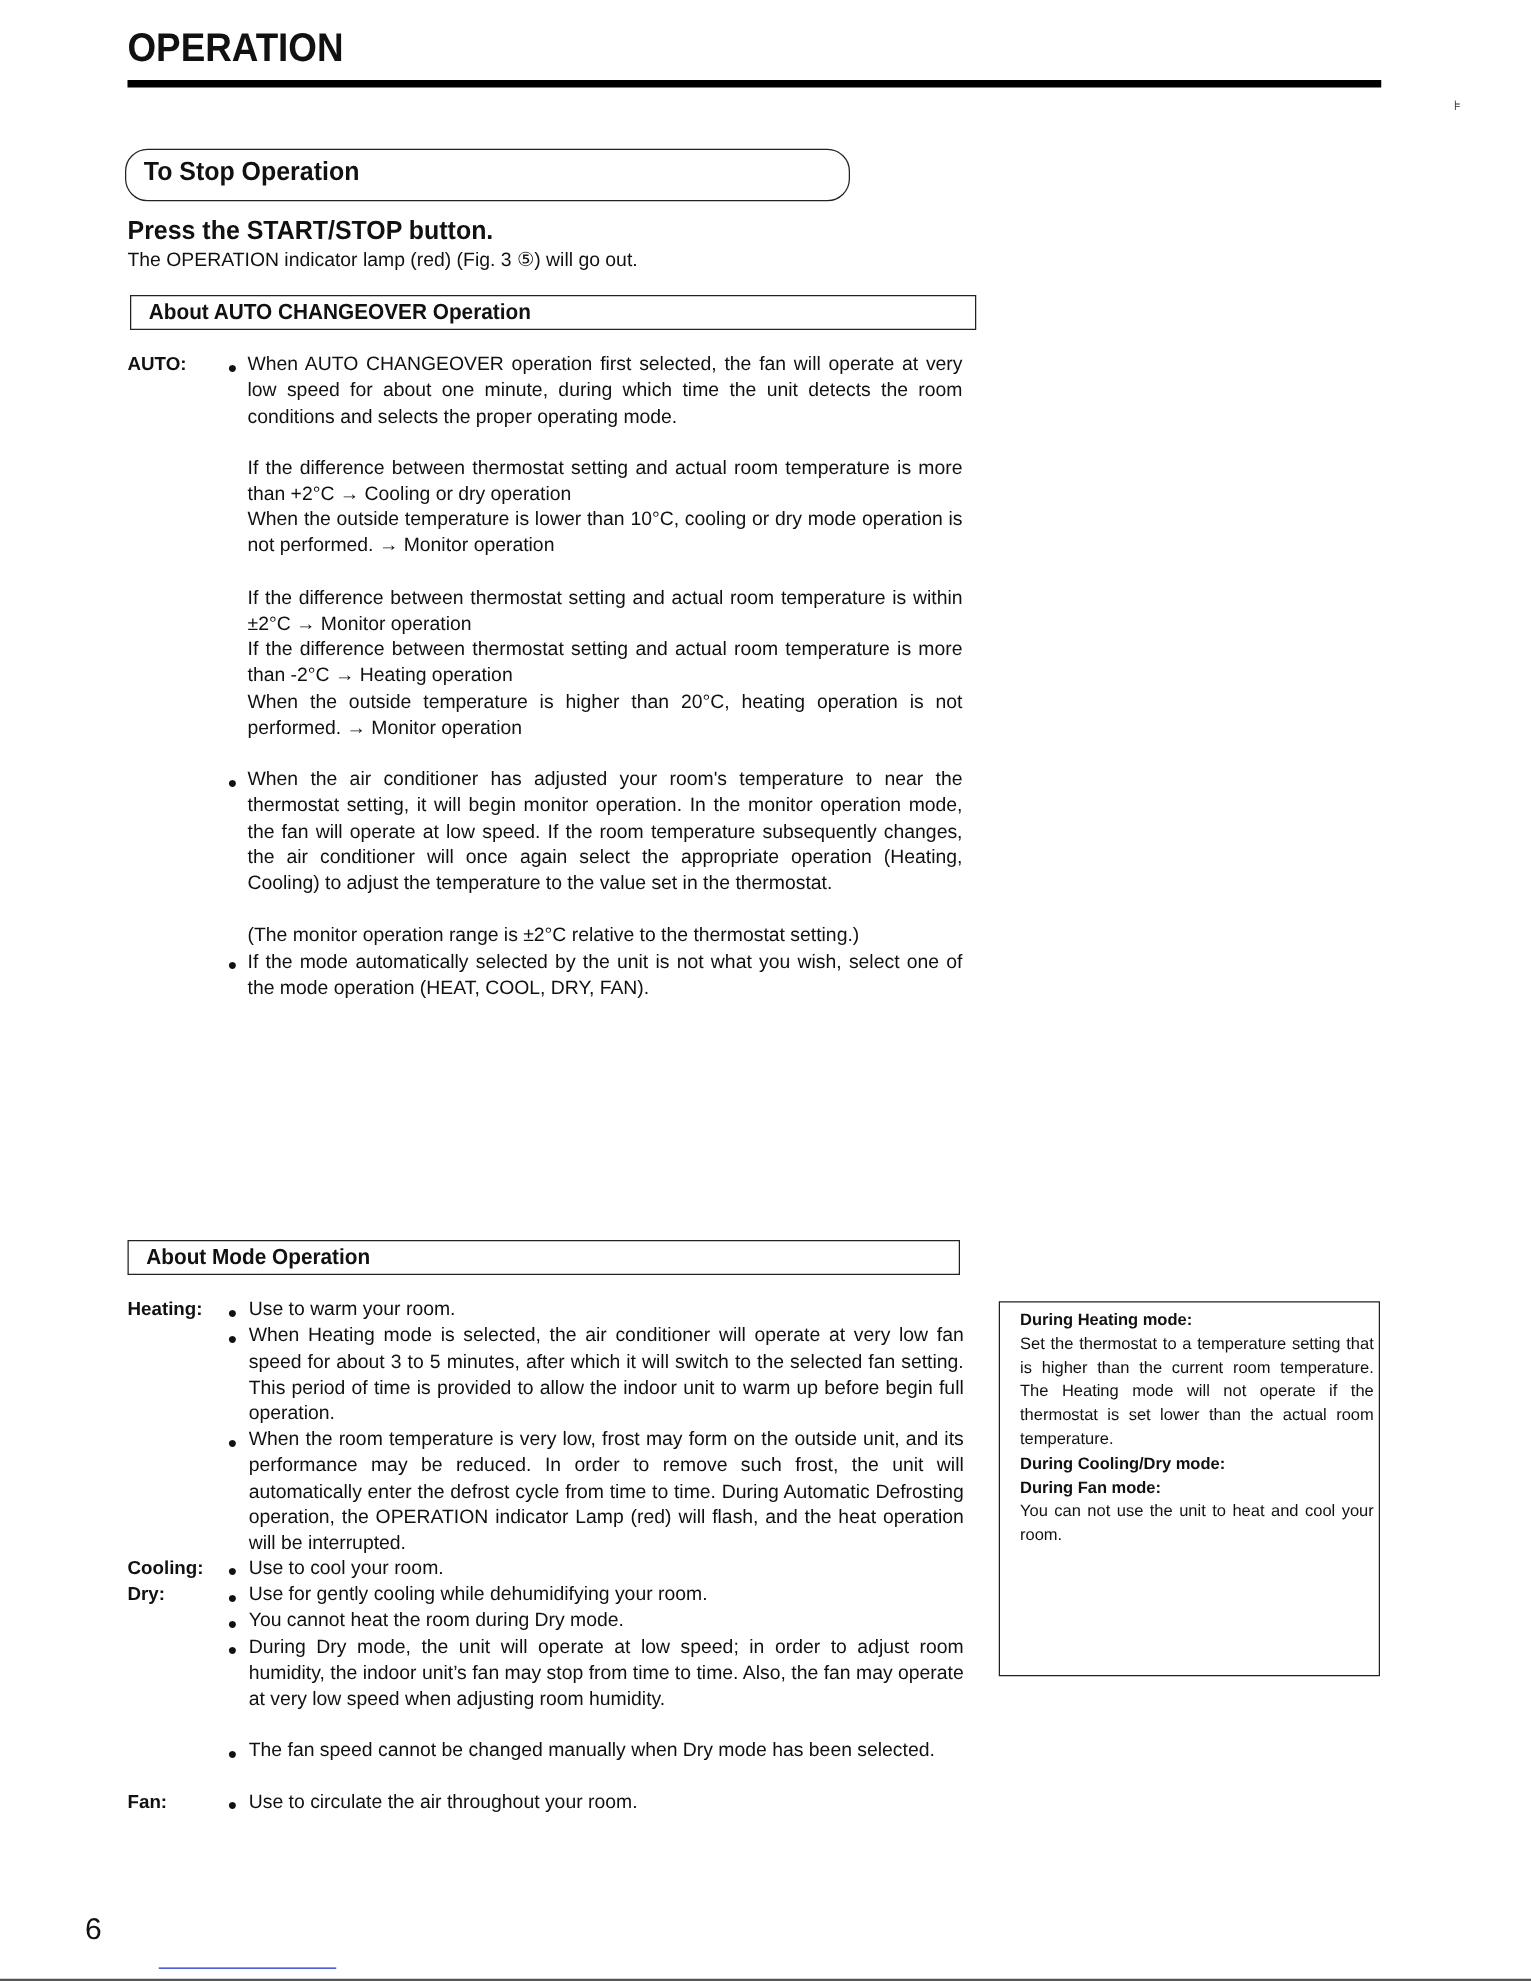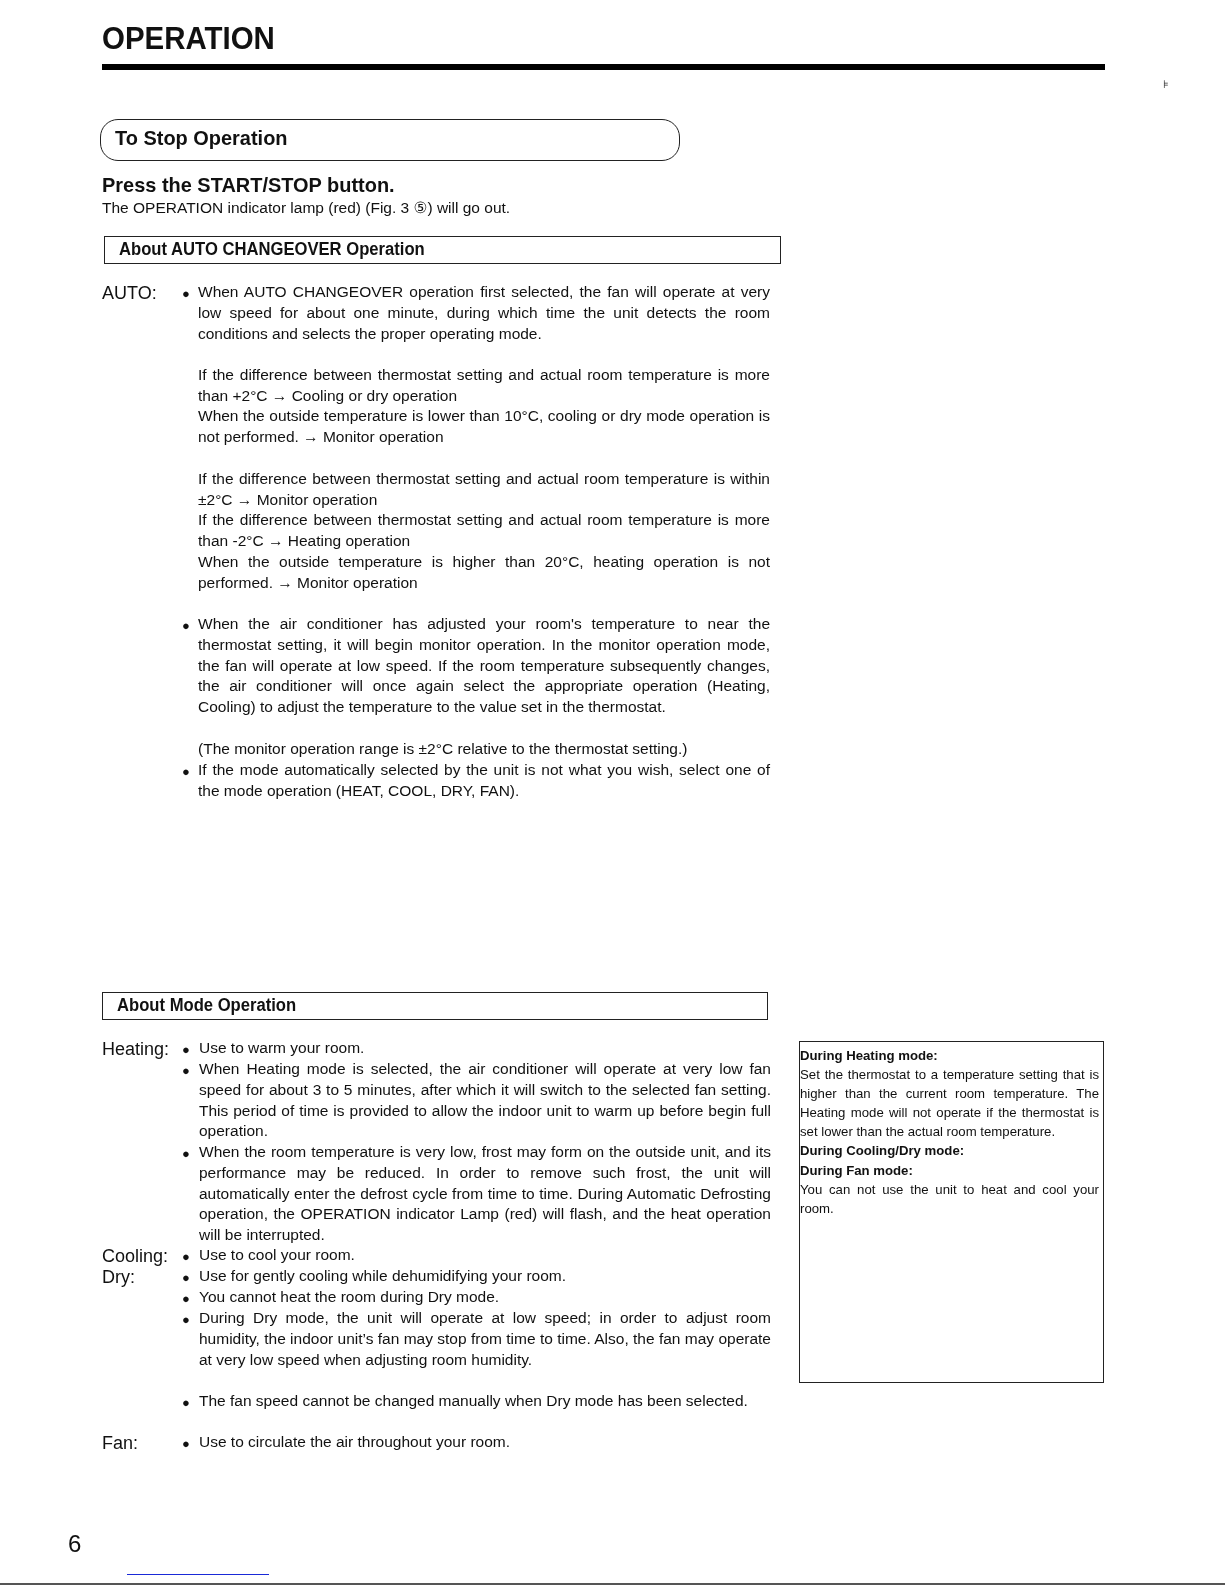--- a/index.html
+++ b/index.html
@@ -28,29 +28,29 @@
   #press-desc { left: 102px; top: 199px; font-size: 15.5px; }
   .section-box {
     border: 1.5px solid #222; box-sizing: border-box; height: 28px;
   }
   .section-box span {
     position: absolute; left: 14px; top: 2px; font-size: 17.5px; font-weight: bold;
     transform: scaleX(0.95); transform-origin: left top;
   }
   #auto-box { left: 104px; top: 236px; width: 677px; }
   #mode-box { left: 102px; top: 992px; width: 666px; }
-  .label { font-size: 18px; font-weight: normal; }
+  .label { font-size: 15px; font-weight: bold; }
   .para {
     font-size: 15.5px; line-height: 20.8px; text-align: justify; text-align-last: left;
     width: 572px;
   }
   .bullet { position: absolute; font-size: 13px; }
   #note-box {
-    left: 799px; top: 1041px; width: 305px; height: 342px;
-    border: 1.2px solid #222; box-sizing: border-box; padding: 4px 4px 0 0;
+    left: 799px; top: 1041px; width: 305px; height: 300px;
+    border: 1.2px solid #222; box-sizing: border-box; padding: 4px 4px 0 16px;
     font-size: 13.2px; line-height: 19.1px;
   }
   #note-box .nh { font-weight: bold; }
   #note-box .nt { text-align: justify; text-align-last: left; }
   #page-number { left: 68px; top: 1530px; font-size: 24px; }
   #link-line { left: 127px; top: 1574px; width: 142px; height: 1px; background: #1a2ad8; }
   #bottom-rule { left: 0; top: 1583px; width: 1225px; height: 2px; background: #555; }
   #margin-mark { left: 1163px; top: 78px; font-size: 11px; color: #333; }
 </style>
 </head>

